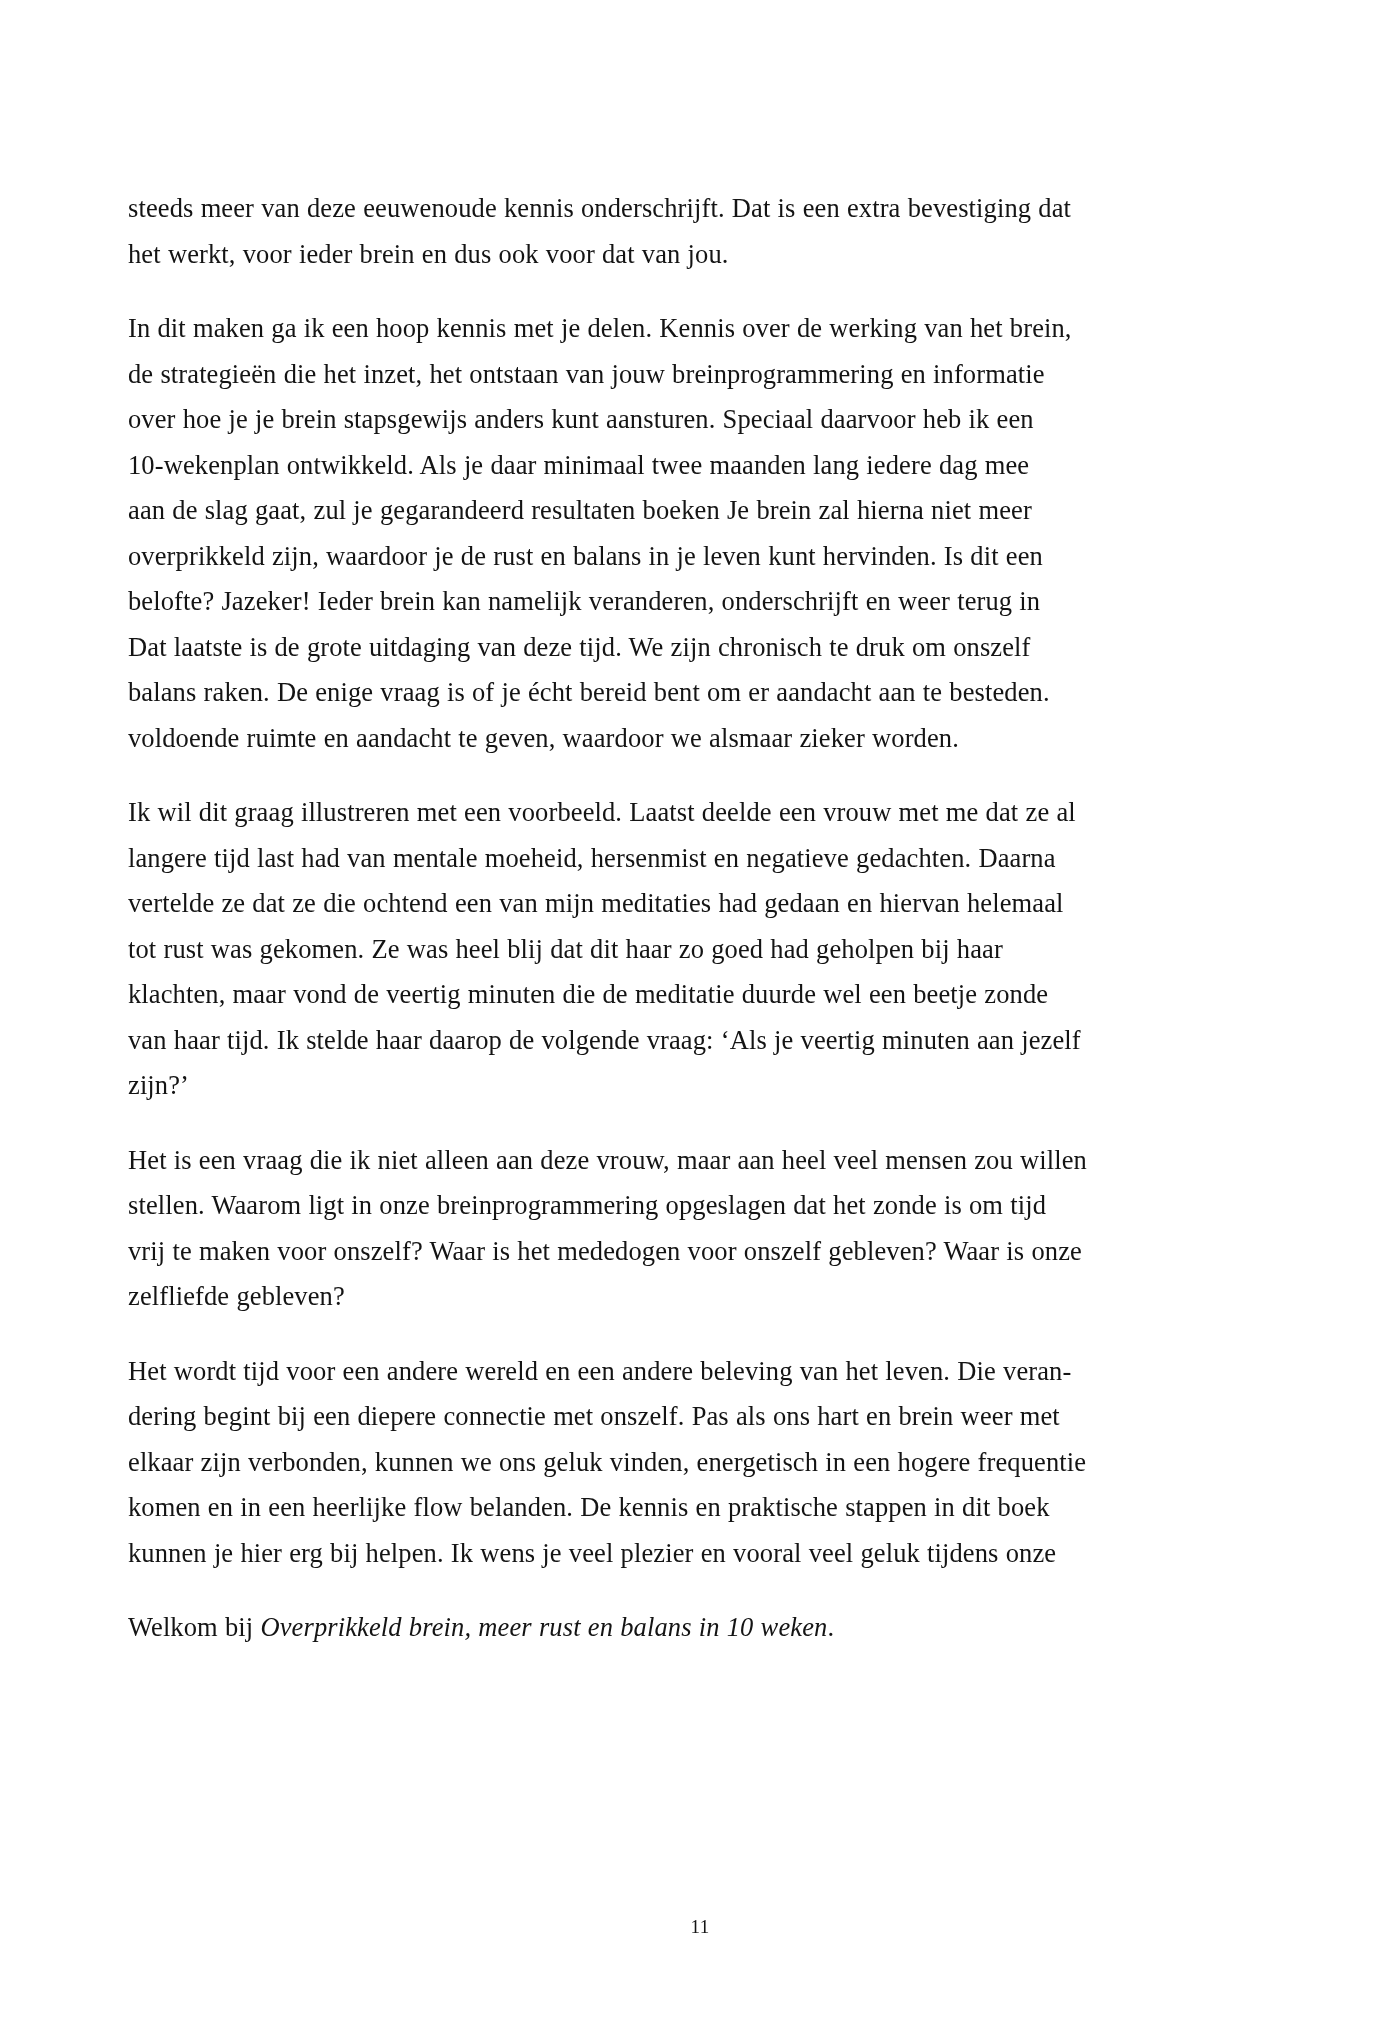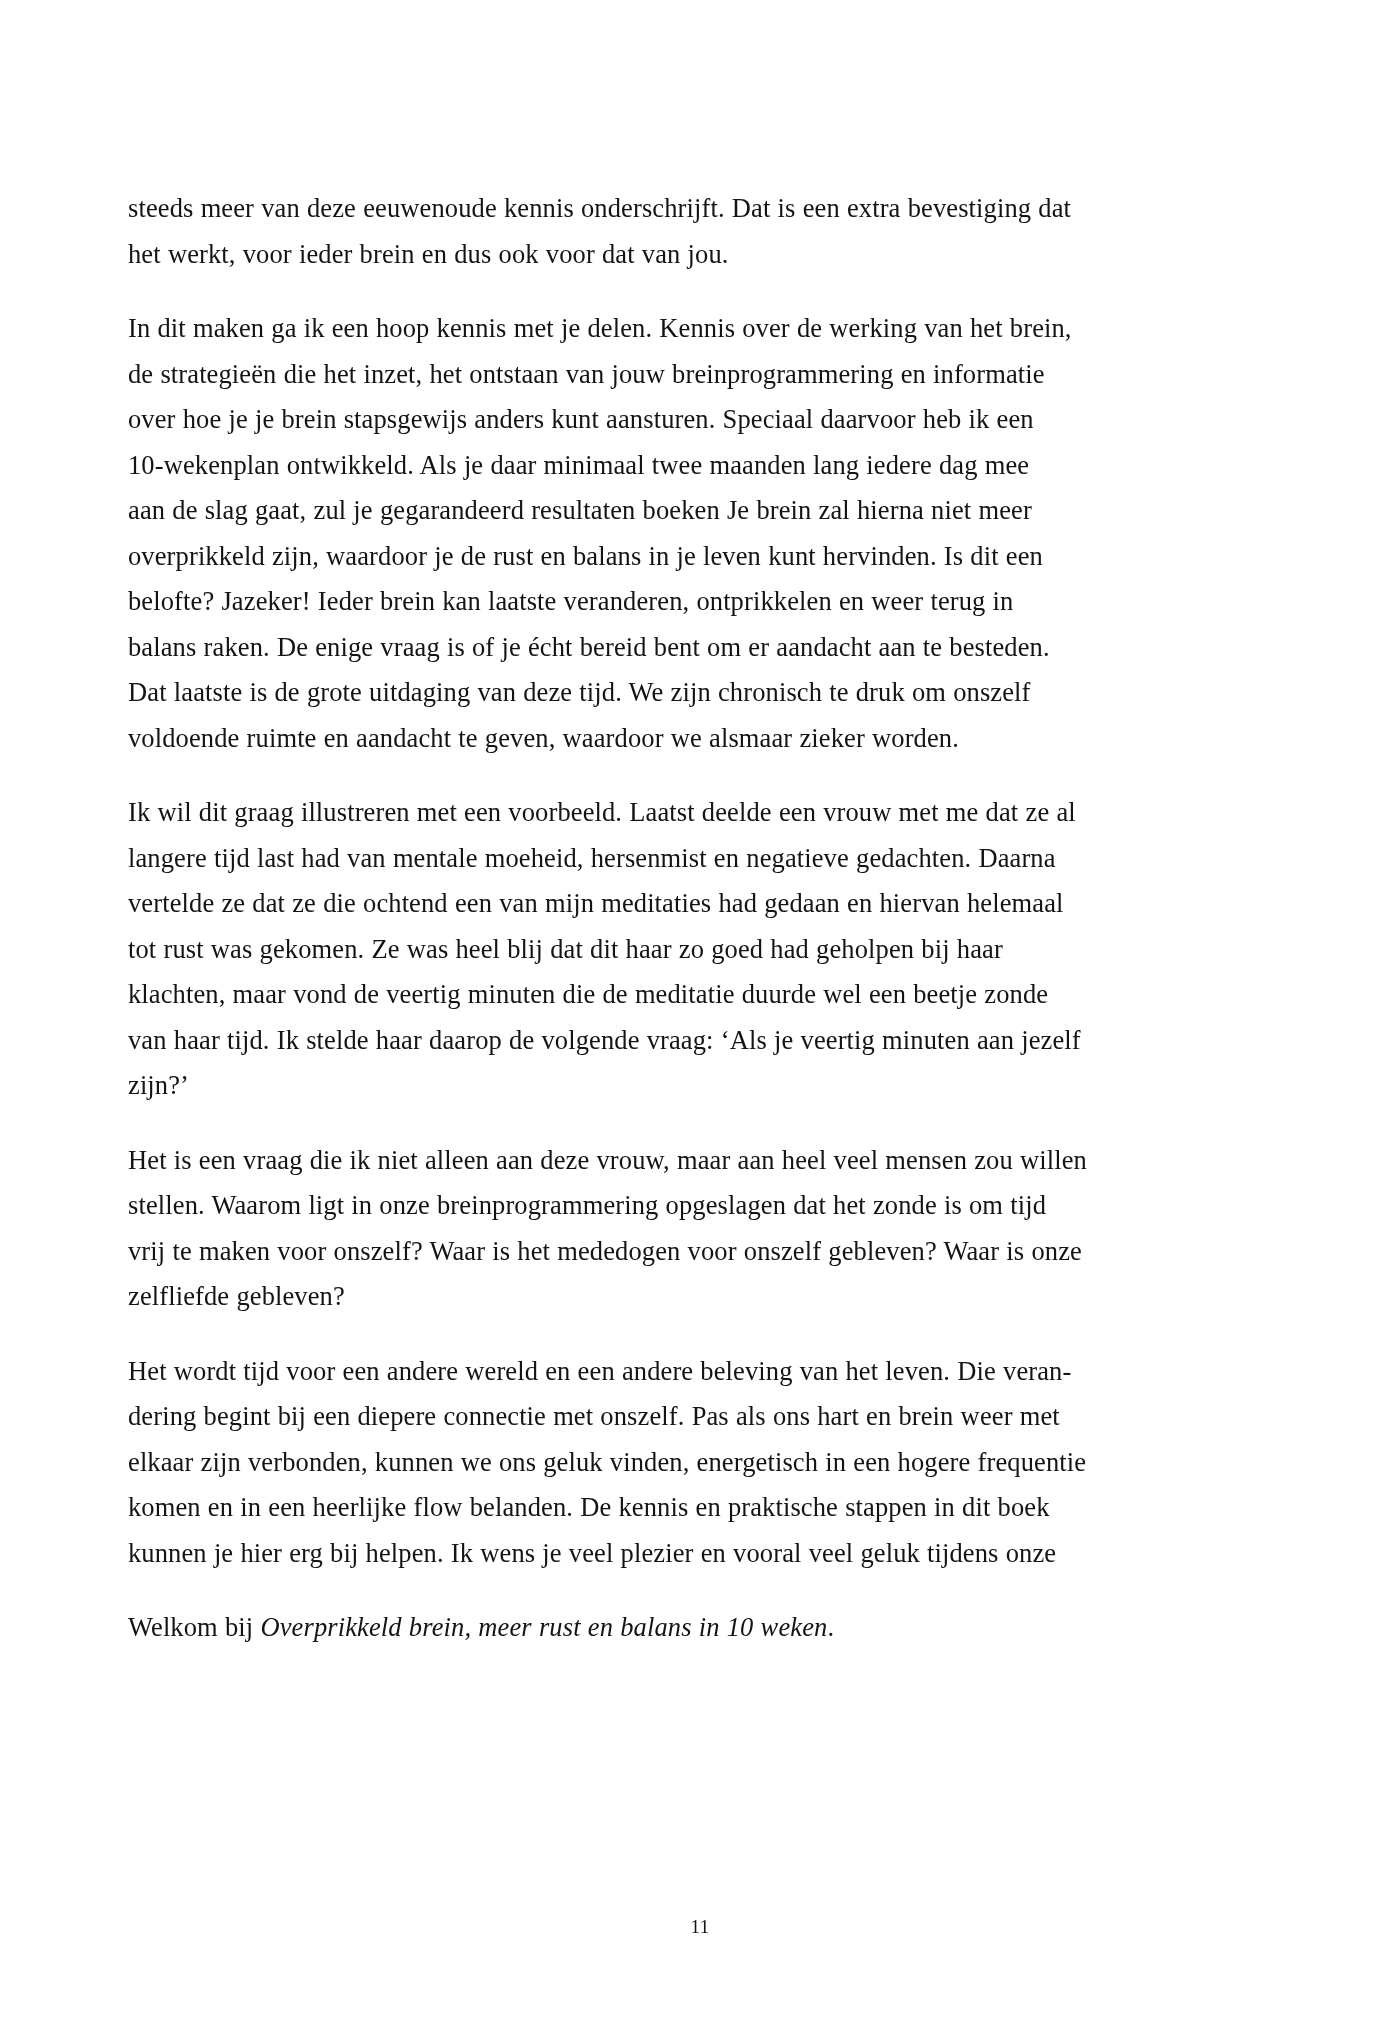--- a/index.html
+++ b/index.html
@@ -88,23 +88,23 @@
       <span class="ln last">het werkt, voor ieder brein en dus ook voor dat van jou.</span>
     </p>
 
     <p class="para fixed">
       <span class="ln">In dit maken ga ik een hoop kennis met je delen. Kennis over de werking van het brein,</span>
       <span class="ln">de strategieën die het inzet, het ontstaan van jouw breinprogrammering en informatie</span>
       <span class="ln">over hoe je je brein stapsgewijs anders kunt aansturen. Speciaal daarvoor heb ik een</span>
       <span class="ln">10-wekenplan ontwikkeld. Als je daar minimaal twee maanden lang iedere dag mee</span>
       <span class="ln">aan de slag gaat, zul je gegarandeerd resultaten boeken Je brein zal hierna niet meer</span>
       <span class="ln">overprikkeld zijn, waardoor je de rust en balans in je leven kunt hervinden. Is dit een</span>
-      <span class="ln">belofte? Jazeker! Ieder brein kan laatste veranderen, ontprikkelen en weer terug in</span>
+      <span class="ln">belofte? Jazeker! Ieder brein kan namelijk veranderen, onderschrijft en weer terug in</span>
+      <span class="ln">Dat laatste is de grote uitdaging van deze tijd. We zijn chronisch te druk om onszelf</span>
       <span class="ln">balans raken. De enige vraag is of je écht bereid bent om er aandacht aan te besteden.</span>
-      <span class="ln">Dat laatste is de grote uitdaging van deze tijd. We zijn chronisch te druk om onszelf</span>
       <span class="ln last">voldoende ruimte en aandacht te geven, waardoor we alsmaar zieker worden.</span>
     </p>
 
     <p class="para fixed">
       <span class="ln">Ik wil dit graag illustreren met een voorbeeld. Laatst deelde een vrouw met me dat ze al</span>
       <span class="ln">langere tijd last had van mentale moeheid, hersenmist en negatieve gedachten. Daarna</span>
       <span class="ln">vertelde ze dat ze die ochtend een van mijn meditaties had gedaan en hiervan helemaal</span>
       <span class="ln">tot rust was gekomen. Ze was heel blij dat dit haar zo goed had geholpen bij haar</span>
       <span class="ln">klachten, maar vond de veertig minuten die de meditatie duurde wel een beetje zonde</span>
       <span class="ln">van haar tijd. Ik stelde haar daarop de volgende vraag: ‘Als je veertig minuten aan jezelf</span>

